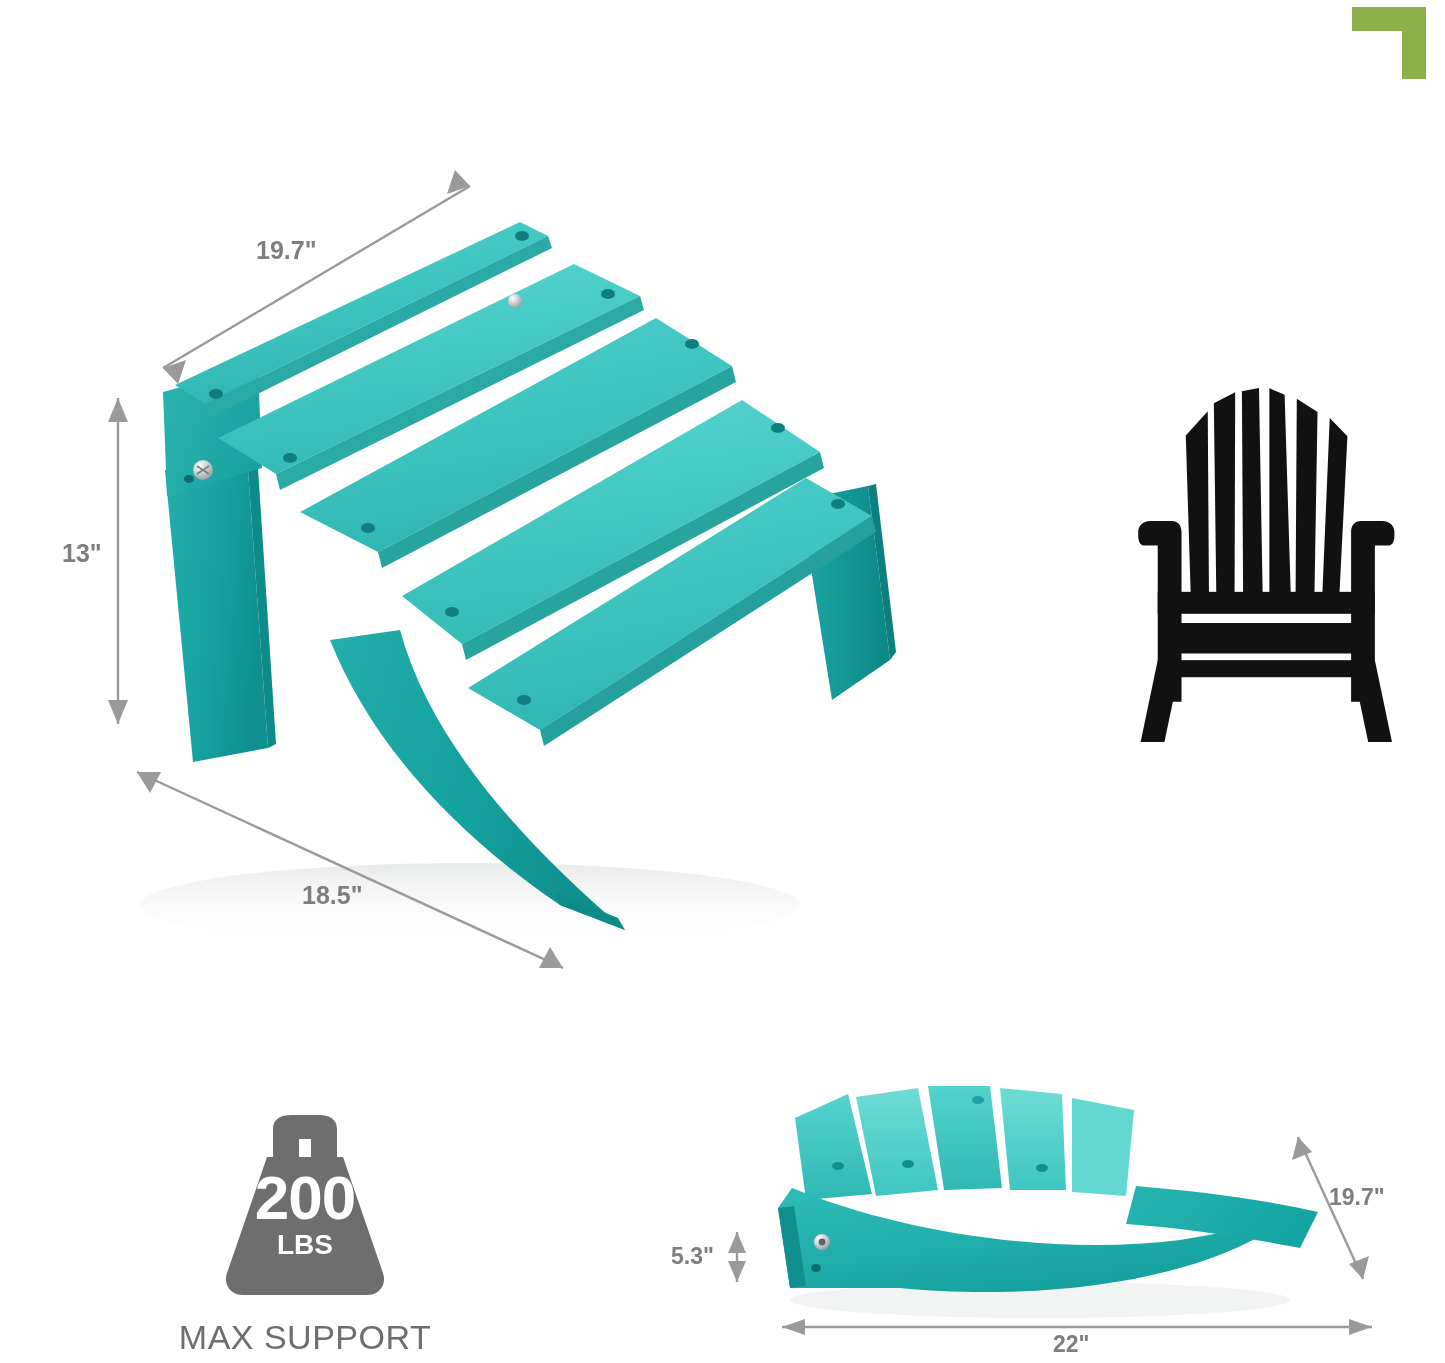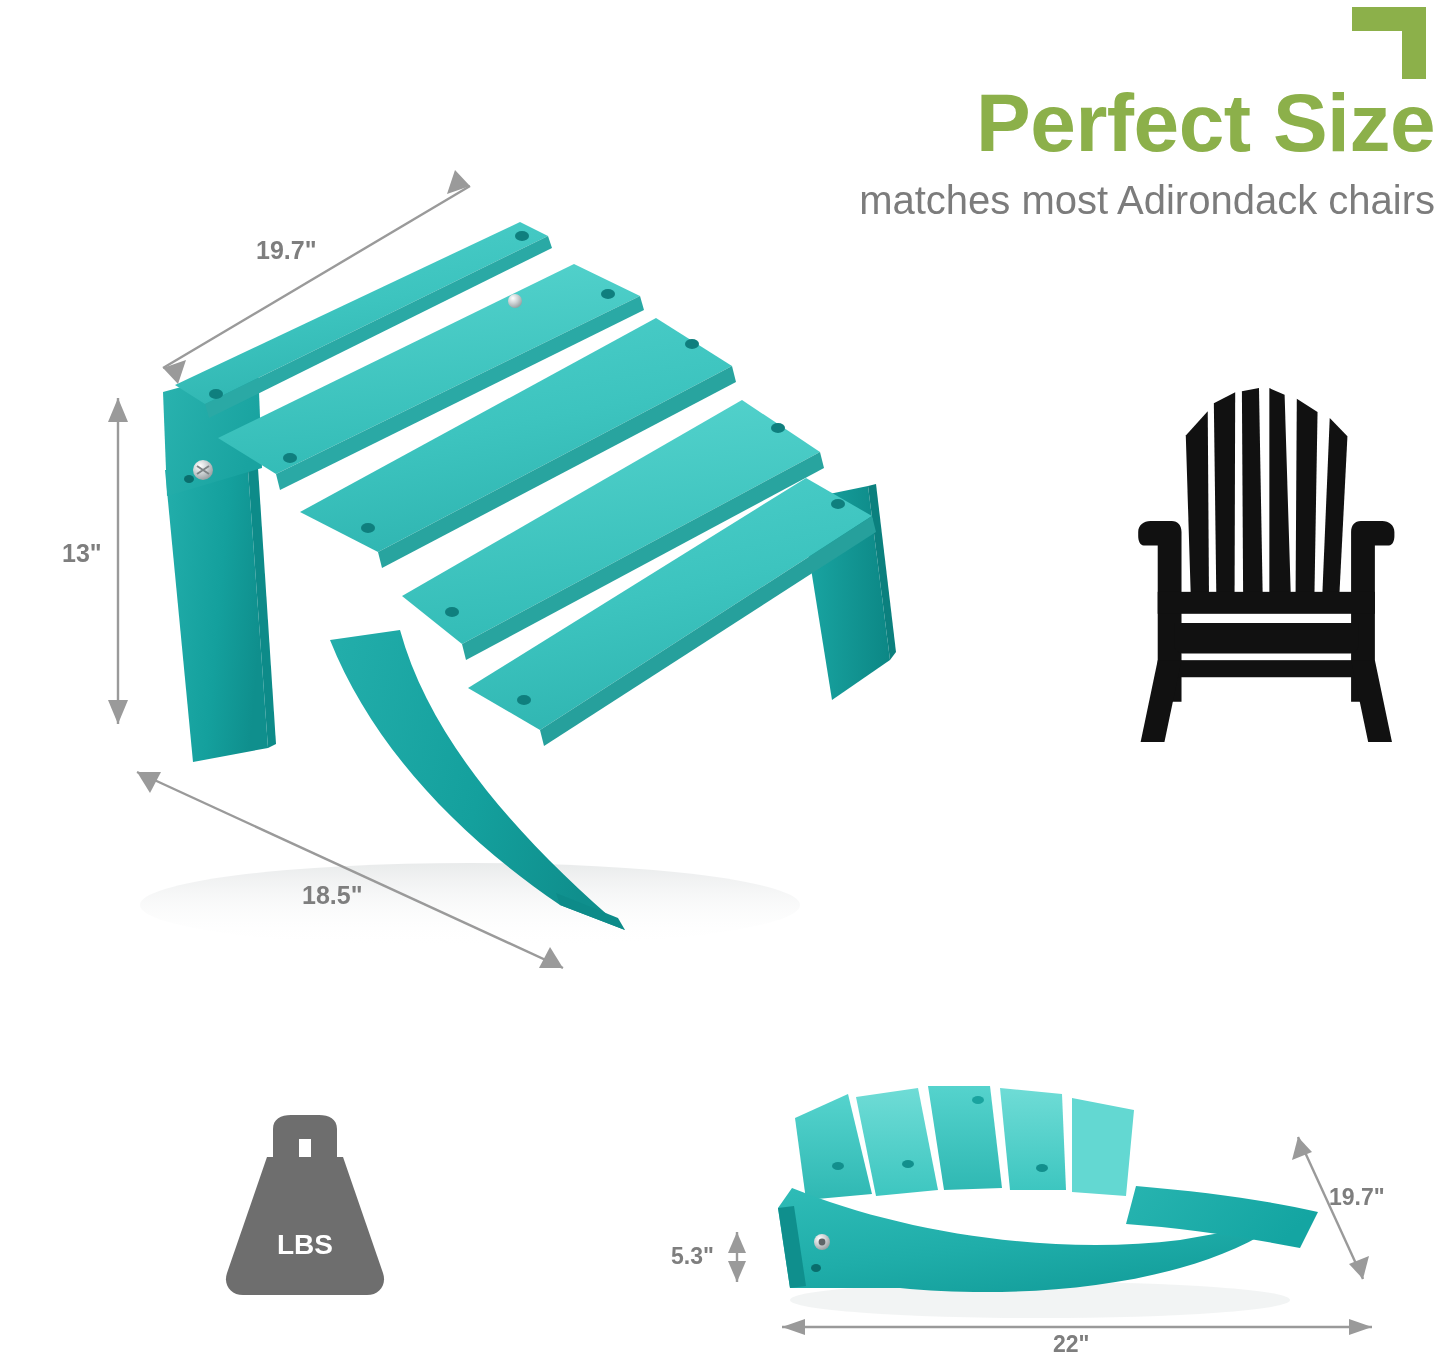--- a/index.html
+++ b/index.html
@@ -124,24 +124,20 @@
 <body>
 
 <div id="stage">
 
   <div id="corner-bracket">
     <svg width="74" height="72" viewBox="0 0 74 72">
       <path d="M0 0 H74 V72 H50 V24 H0 Z" fill="#8cb04a"></path>
     </svg>
   </div>
 
-  <div id="headline-block">
-    <div id="headline">Perfect Size</div>
-    <div id="subheadline">matches most Adirondack chairs</div>
-  </div>
 
   <svg class="svg-layer">
     <defs>
       <linearGradient id="slatTop" x1="0" y1="0" x2="0.35" y2="1">
         <stop offset="0%" stop-color="#4ecfca"></stop>
         <stop offset="55%" stop-color="#3dc4bf"></stop>
         <stop offset="100%" stop-color="#2fb5b1"></stop>
       </linearGradient>
       <linearGradient id="slatTop2" x1="0" y1="0" x2="0.2" y2="1">
         <stop offset="0%" stop-color="#56d4ce"></stop>
@@ -294,22 +290,24 @@
   <div id="weight-badge">
     <div id="weight-icon-wrap">
       <svg width="200" height="185" viewBox="0 0 200 185">
 
         <path d="M68 14 C68 4, 76 0, 86 0 L114 0 C124 0, 132 4, 132 14 L132 50
                  L106 50 L106 24 L94 24 L94 50 L68 50 Z" fill="#6e6e6e"></path>
 
         <path d="M62 42 L138 42 L178 158 C182 170, 174 180, 162 180
                  L38 180 C26 180, 18 170, 22 158 Z" fill="#6e6e6e"></path>
       </svg>
+      <div id="weight-number">200</div>
       <div id="weight-unit">LBS</div>
     </div>
+    <div id="weight-caption">MAX SUPPORT</div>
   </div>
 
   <svg class="svg-layer">
     <defs>
       <linearGradient id="fSlat" x1="0" y1="0" x2="0" y2="1">
         <stop offset="0%" stop-color="#55d3cd"></stop>
         <stop offset="100%" stop-color="#2fb8b3"></stop>
       </linearGradient>
       <linearGradient id="fSlatLight" x1="0" y1="0" x2="0" y2="1">
         <stop offset="0%" stop-color="#6fdcd6"></stop>

